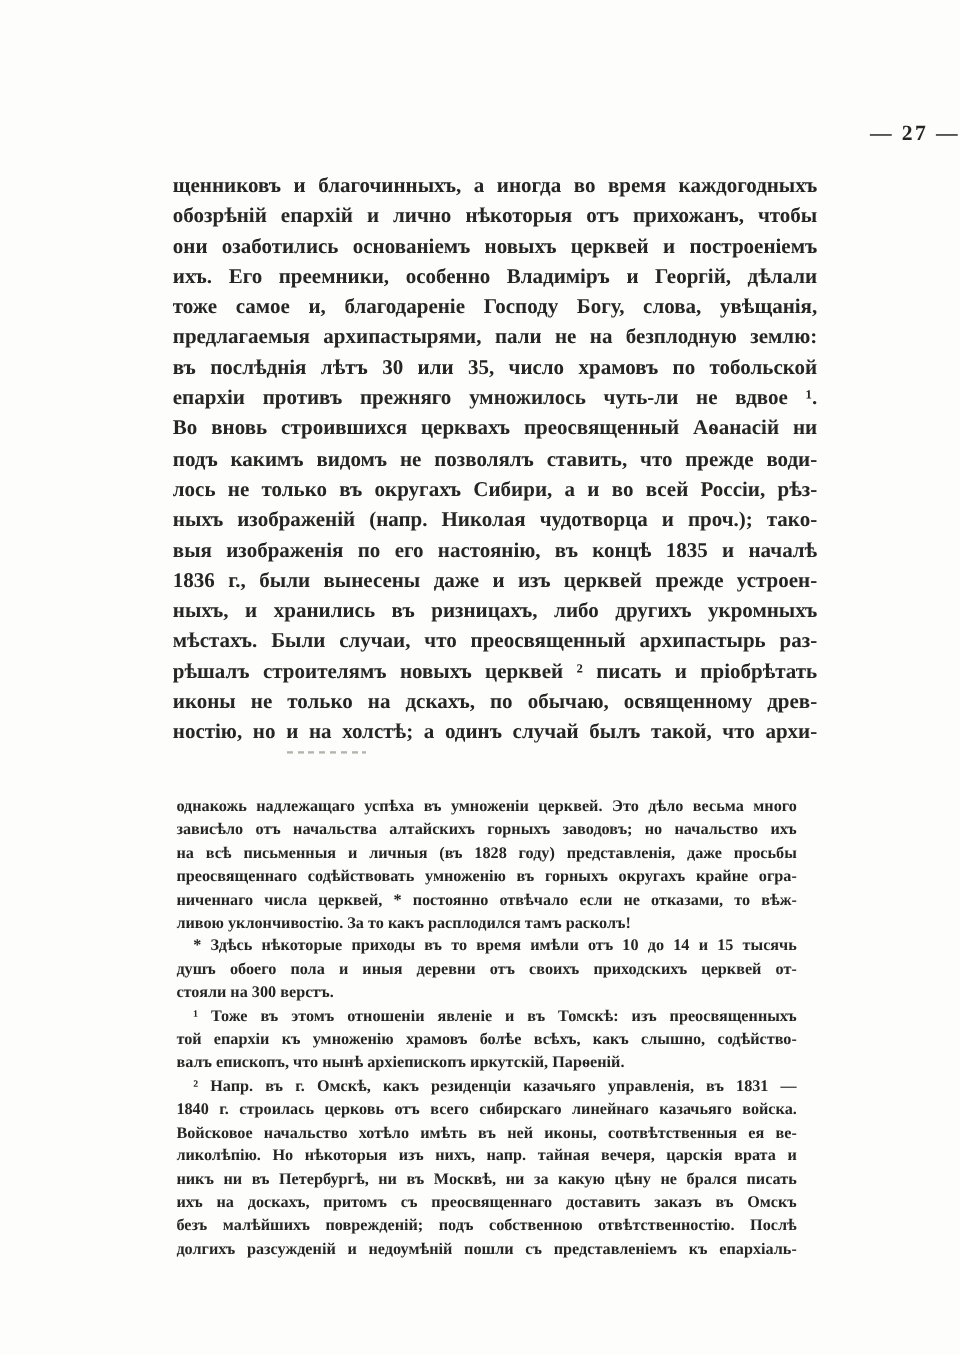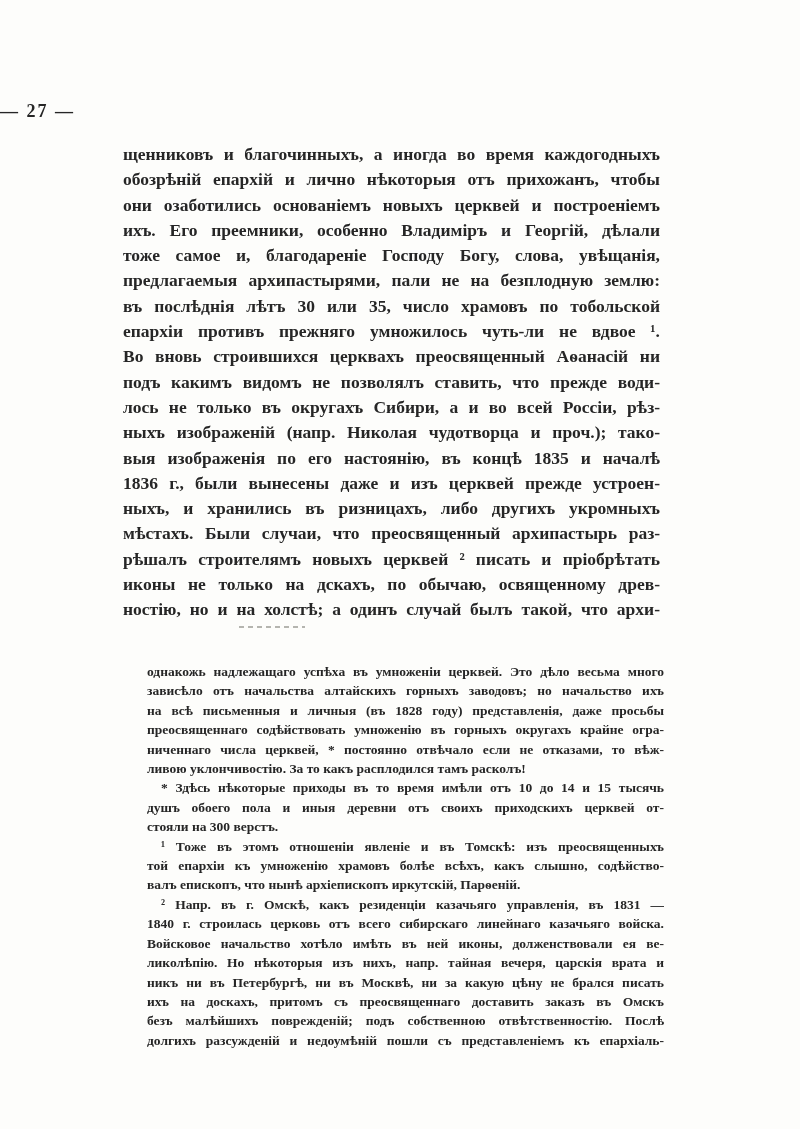--- a/index.html
+++ b/index.html
@@ -14,28 +14,28 @@
     background: var(--paper, #fdfdfb);
     overflow: hidden;
     font-family: "Liberation Serif", "DejaVu Serif", serif;
     color: var(--ink, #262626);
   }
   .pageno {
     position: absolute;
     top: 101px;
     left: 0;
     width: 100%;
-    text-align: left;
+    text-align: right;
     font-size: 18px;
     font-weight: bold;
     letter-spacing: 2px;
   }
   .main-text {
     position: absolute;
-    left: 123px;
+    left: 144px;
     top: 142px;
     width: 537px;
     font-size: 17.5px;
     font-weight: bold;
     line-height: 25.3px;
     overflow: hidden;
   }
   .fn-divider {
     position: absolute;
     left: 239px;
@@ -115,21 +115,21 @@
         <div class="tline lastline">стояли на 300 верстъ.</div>
       </div>
       <div class="fn-para">
         <div class="tline indent">¹ Тоже въ этомъ отношеніи явленіе и въ Томскѣ: изъ преосвященныхъ</div>
         <div class="tline">той епархіи къ умноженію храмовъ болѣе всѣхъ, какъ слышно, содѣйство-</div>
         <div class="tline lastline">валъ епископъ, что нынѣ архіепископъ иркутскій, Парѳеній.</div>
       </div>
       <div class="fn-para">
         <div class="tline indent">² Напр. въ г. Омскѣ, какъ резиденціи казачьяго управленія, въ 1831 —</div>
         <div class="tline">1840 г. строилась церковь отъ всего сибирскаго линейнаго казачьяго войска.</div>
-        <div class="tline">Войсковое начальство хотѣло имѣть въ ней иконы, долженствовали ея ве-</div>
+        <div class="tline">Войсковое начальство хотѣло имѣть въ ней иконы, соотвѣтственныя ея ве-</div>
         <div class="tline">ликолѣпію. Но нѣкоторыя изъ нихъ, напр. тайная вечеря, царскія врата и</div>
         <div class="tline">никъ ни въ Петербургѣ, ни въ Москвѣ, ни за какую цѣну не брался писать</div>
         <div class="tline">ихъ на доскахъ, притомъ съ преосвященнаго доставить заказъ въ Омскъ</div>
         <div class="tline">безъ малѣйшихъ поврежденій; подъ собственною отвѣтственностію. Послѣ</div>
         <div class="tline">долгихъ разсужденій и недоумѣній пошли съ представленіемъ къ епархіаль-</div>
       </div>
     </div>
 
 </div>
 

